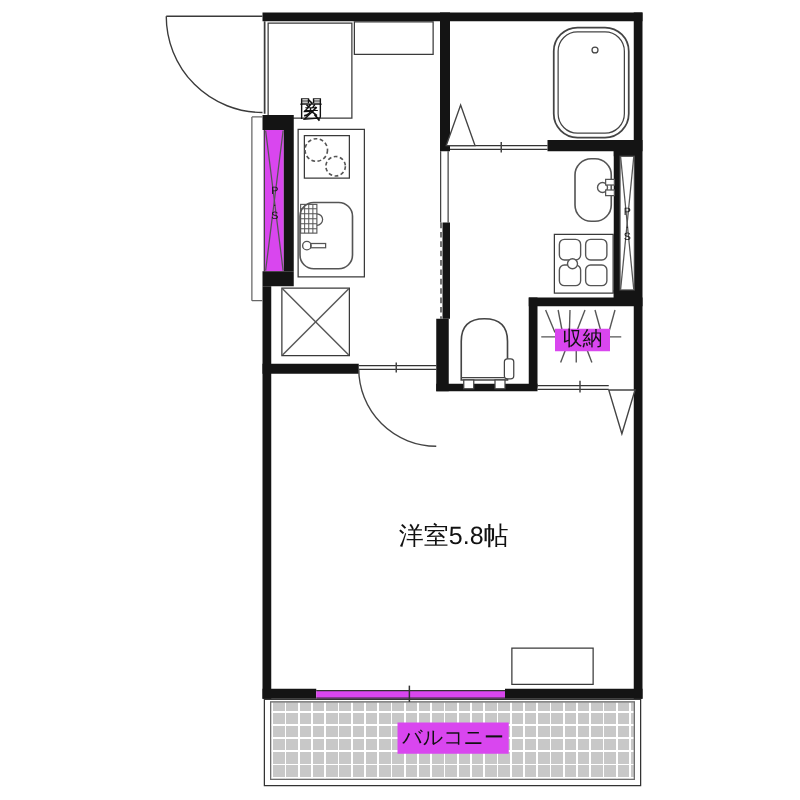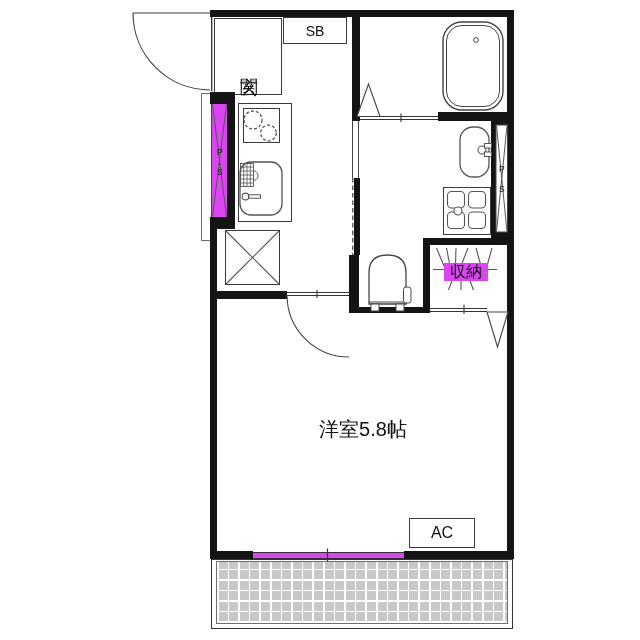--- a/index.html
+++ b/index.html
@@ -170,26 +170,25 @@
     <g fill="#fff" stroke="#444" stroke-width="1.1">
       <polygon points="487,312 508,312 497.5,347"></polygon>
       <line x1="464" y1="304.5" x2="464" y2="314" stroke-width="1.2"></line>
     </g>
 
     <line x1="327.5" y1="548.5" x2="327.5" y2="561.5" stroke="#333" stroke-width="1.2"></line>
   </svg>
 
   <div class="lbl vtext" style="left:238px;top:43px;width:22px;height:42px;font-size:18px;">玄関</div>
 
-  <div class="lbl" style="left:283px;top:17px;width:64px;height:27px;font-size:14px;">SB</div>
 
   <div class="lbl vtext" style="left:212px;top:140px;width:15px;height:44px;font-size:8.5px;letter-spacing:0;">P.S</div>
 
   <div class="lbl vtext" style="left:495px;top:157px;width:13px;height:44px;font-size:8.5px;letter-spacing:0;">P.S</div>
 
   <div class="lbl whitebg" style="left:444px;top:263px;width:44px;height:18px;font-size:16px;">収納</div>
 
   <div class="lbl" style="left:303px;top:418px;width:120px;height:22px;font-size:20px;text-align:right;">洋室5.8帖</div>
 
-  <div class="lbl" style="left:409px;top:518px;width:66px;height:30px;font-size:16px;">AC</div>
 
+  <div class="lbl whitebg" style="left:318px;top:578px;width:89px;height:25px;font-size:16px;">バルコニー</div>
 
 </div>
 
 </body></html>

